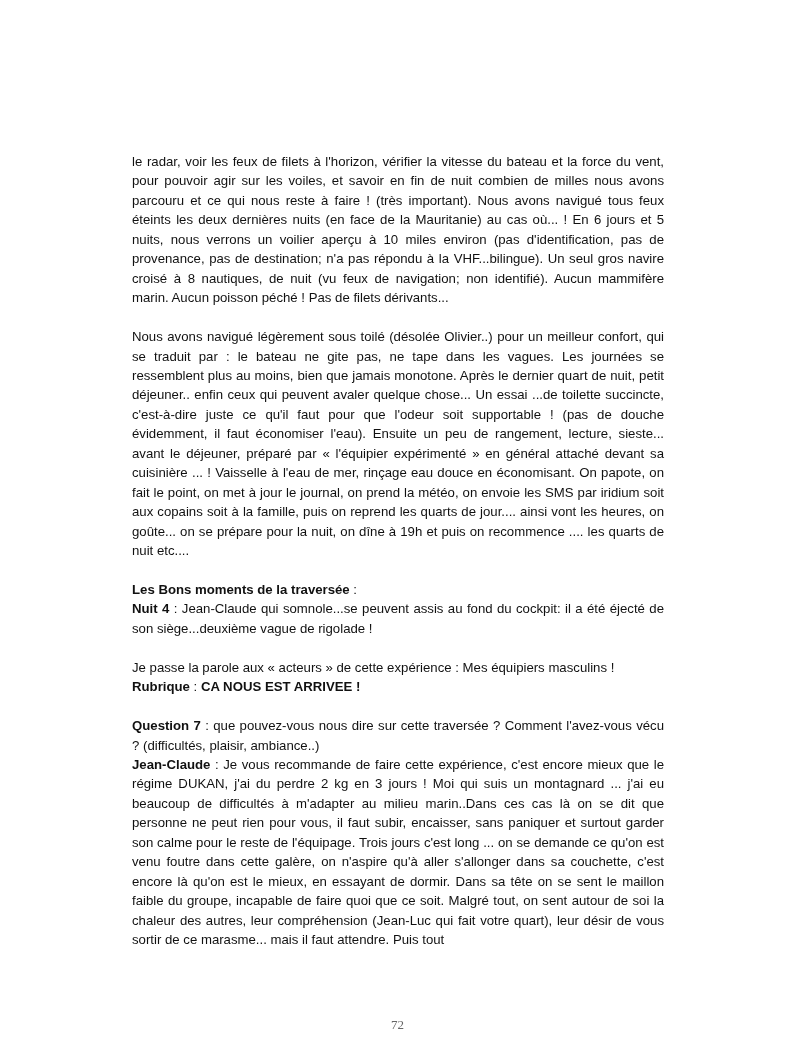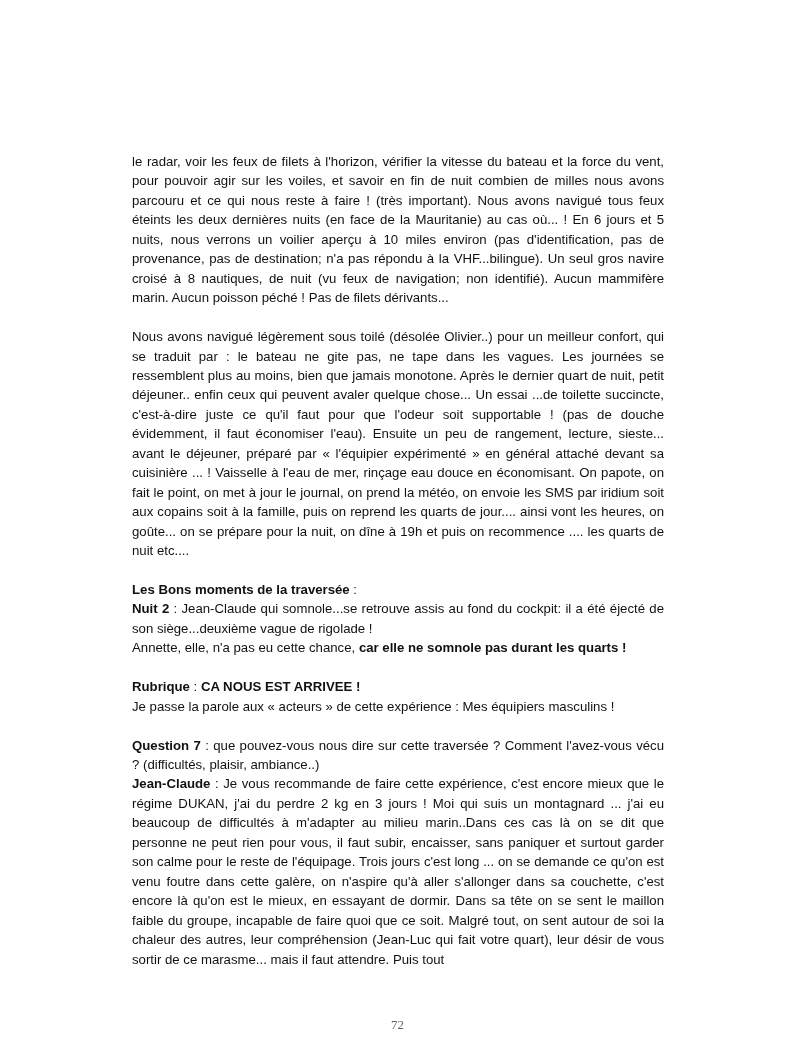--- a/index.html
+++ b/index.html
@@ -25,28 +25,27 @@
 <body>
 
 <div class="page">
   <p class="para">le radar, voir les feux de filets à l'horizon, vérifier la vitesse du bateau et la force du vent, pour pouvoir agir sur les voiles, et savoir en fin de nuit combien de milles nous avons parcouru et ce qui nous reste à faire ! (très important). Nous avons navigué tous feux éteints les deux dernières nuits (en face de la Mauritanie) au cas où... ! En 6 jours et 5 nuits, nous verrons un voilier aperçu à 10 miles environ (pas d'identification, pas de provenance, pas de destination; n'a pas répondu à la VHF...bilingue). Un seul gros navire croisé à 8 nautiques, de nuit (vu feux de navigation; non identifié). Aucun mammifère marin. Aucun poisson péché ! Pas de filets dérivants...</p>
   <div class="gap"></div>
   <p class="para">Nous avons navigué légèrement sous toilé (désolée Olivier..) pour un meilleur confort, qui se traduit par : le bateau ne gite pas, ne tape dans les vagues. Les journées se ressemblent plus au moins, bien que jamais monotone. Après le dernier quart de nuit, petit déjeuner.. enfin ceux qui peuvent avaler quelque chose... Un essai ...de toilette succincte, c'est-à-dire juste ce qu'il faut pour que l'odeur soit supportable ! (pas de douche évidemment, il faut économiser l'eau). Ensuite un peu de rangement, lecture, sieste... avant le déjeuner, préparé par « l'équipier expérimenté » en général attaché devant sa cuisinière ... ! Vaisselle à l'eau de mer, rinçage eau douce en économisant. On papote, on fait le point, on met à jour le journal, on prend la météo, on envoie les SMS par iridium soit aux copains soit à la famille, puis on reprend les quarts de jour.... ainsi vont les heures, on goûte... on se prépare pour la nuit, on dîne à 19h et puis on recommence .... les quarts de nuit etc....</p>
   <div class="gap"></div>
 
   <div>
     <p class="para line-left"><b>Les Bons moments de la traversée</b><span> :</span></p>
-    <p class="para"><b>Nuit 2</b><span> : Jean-Claude qui somnole...se retrouve assis au fond du cockpit: il a été éjecté de son siège...deuxième vague de rigolade !</span></p>
-    <p class="para line-left"><span>Annette, elle, n'a pas eu cette chance, </span><b>car elle ne somnole pas durant les quarts !</b></p>
+    <p class="para"><b>Nuit 4</b><span> : Jean-Claude qui somnole...se peuvent assis au fond du cockpit: il a été éjecté de son siège...deuxième vague de rigolade !</span></p>
   </div>
   <div class="gap"></div>
 
   <div>
+    <p class="para line-left">Je passe la parole aux « acteurs » de cette expérience : Mes équipiers masculins !</p>
     <p class="para line-left"><b>Rubrique</b><span> : </span><b>CA NOUS EST ARRIVEE !</b></p>
-    <p class="para line-left">Je passe la parole aux « acteurs » de cette expérience : Mes équipiers masculins !</p>
   </div>
   <div class="gap"></div>
 
   <p class="para"><b>Question 7</b><span> : que pouvez-vous nous dire sur cette traversée ? Comment l'avez-vous vécu ? (difficultés, plaisir, ambiance..)</span></p>
   <p class="para"><b>Jean-Claude</b><span> : Je vous recommande de faire cette expérience, c'est encore mieux que le régime DUKAN, j'ai du perdre 2 kg en 3 jours ! Moi qui suis un montagnard ... j'ai eu beaucoup de difficultés à m'adapter au milieu marin..Dans ces cas là on se dit que personne ne peut rien pour vous, il faut subir, encaisser, sans paniquer et surtout garder son calme pour le reste de l'équipage. Trois jours c'est long ... on se demande ce qu'on est venu foutre dans cette galère, on n'aspire qu'à aller s'allonger dans sa couchette, c'est encore là qu'on est le mieux, en essayant de dormir. Dans sa tête on se sent le maillon faible du groupe, incapable de faire quoi que ce soit. Malgré tout, on sent autour de soi la chaleur des autres, leur compréhension (Jean-Luc qui fait votre quart), leur désir de vous sortir de ce marasme... mais il faut attendre. Puis tout</span></p>
 </div>
 
 <div class="pagenum">72</div>
 
 </body></html>

